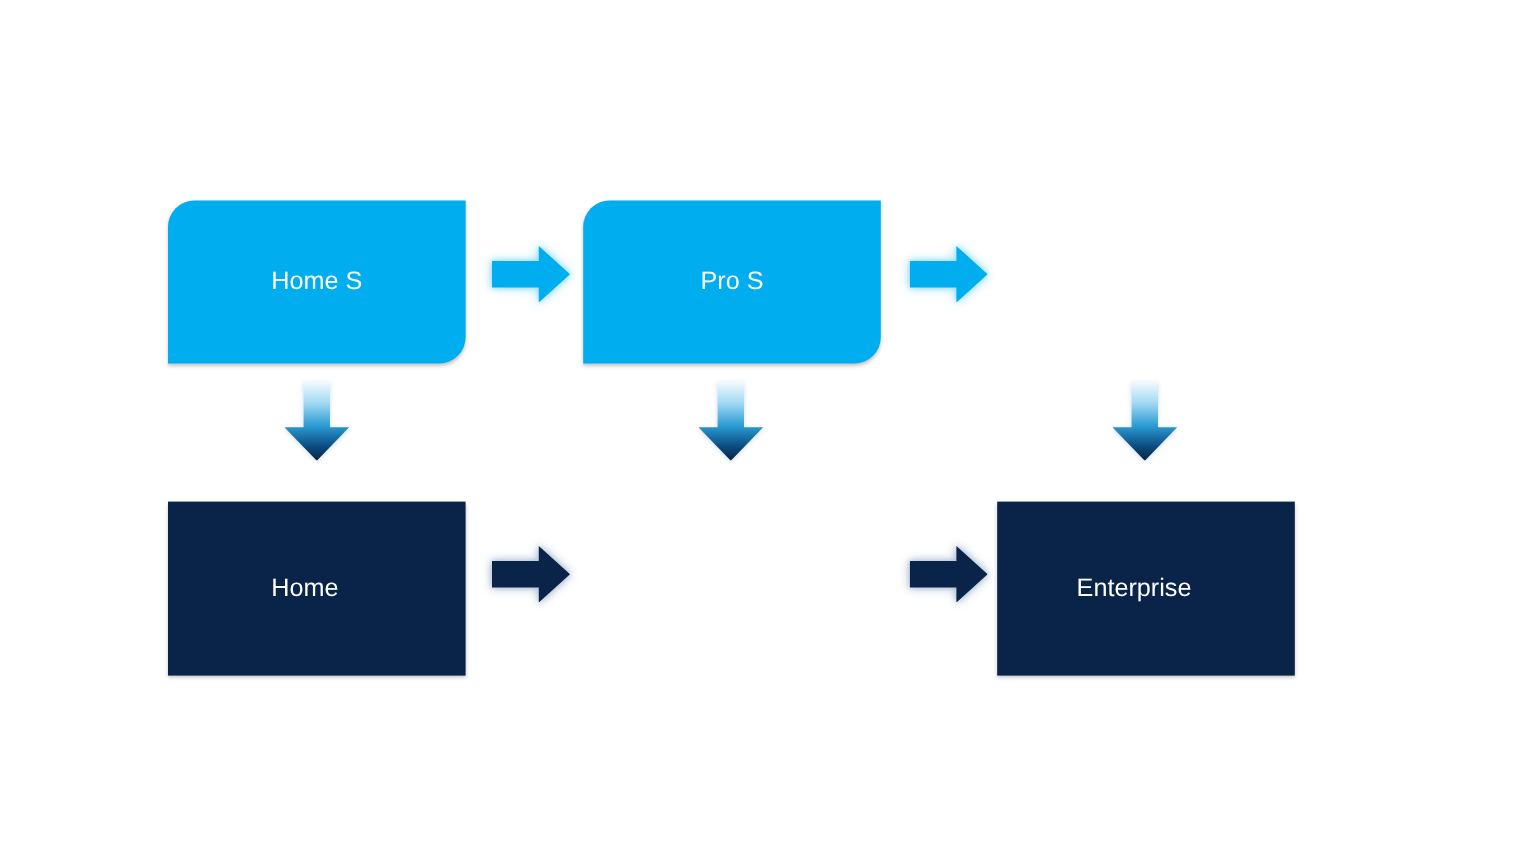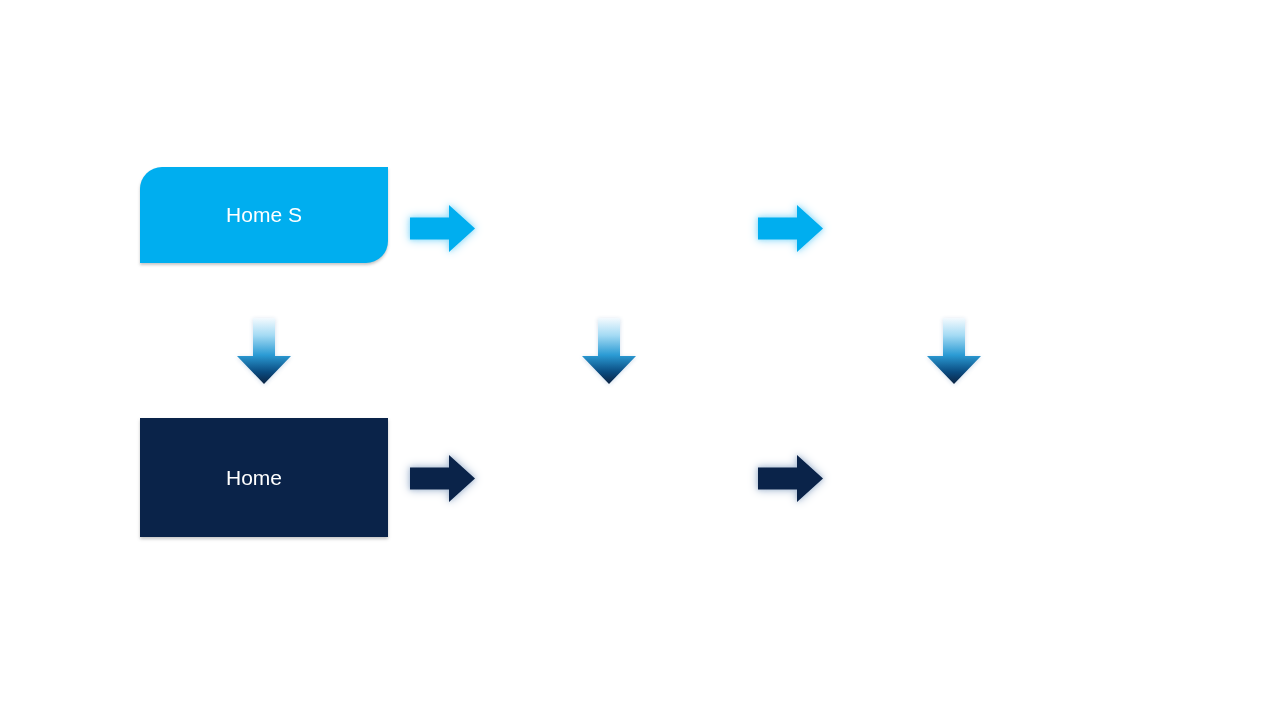--- a/index.html
+++ b/index.html
@@ -14,28 +14,28 @@
 
   .box {
     position: absolute;
     width: 248px;
     display: flex;
     align-items: center;
     justify-content: center;
   }
   .box.top-row {
     top: 167px;
-    height: 96px;
+    height: 136px;
     background: var(--top-box-fill, #00AEEF);
     border-radius: 22px 0 22px 0;
     box-shadow: 0 2px 3px rgba(90,90,90,0.35);
   }
   .box.bottom-row {
     top: 418px;
-    height: 119px;
+    height: 145px;
     background: var(--bottom-box-fill, #0A2349);
     box-shadow: 0 2px 3px rgba(90,90,90,0.35);
   }
   .label {
     color: var(--text, #ffffff);
     font-size: 21px;
     font-weight: 400;
     white-space: nowrap;
   }
   .bottom-row .label { position: relative; left: -10px; }
@@ -66,20 +66,23 @@
   .glow-v { filter: drop-shadow(0 1px 2px rgba(150,180,210,0.45)); }
 </style>
 </head>
 <body>
 
 <div class="canvas">
 
   <div class="box top-row" style="left:140px">
     <span class="label">Home S</span>
   </div>
+  <div class="box top-row" style="left:486px">
+    <span class="label">Pro S</span>
+  </div>
 
   <div class="arrow-wrap glow-light" style="left:410px; top:205px">
     <div class="h-arrow light"></div>
   </div>
   <div class="arrow-wrap glow-light" style="left:758px; top:205px">
     <div class="h-arrow light"></div>
   </div>
 
   <div class="arrow-wrap glow-v" style="left:237px; top:318px">
     <div class="v-arrow"></div>
@@ -87,20 +90,23 @@
   <div class="arrow-wrap glow-v" style="left:582px; top:318px">
     <div class="v-arrow"></div>
   </div>
   <div class="arrow-wrap glow-v" style="left:927px; top:318px">
     <div class="v-arrow"></div>
   </div>
 
   <div class="box bottom-row" style="left:140px">
     <span class="label">Home</span>
   </div>
+  <div class="box bottom-row" style="left:831px">
+    <span class="label">Enterprise</span>
+  </div>
 
   <div class="arrow-wrap glow-dark" style="left:410px; top:455px">
     <div class="h-arrow dark"></div>
   </div>
   <div class="arrow-wrap glow-dark" style="left:758px; top:455px">
     <div class="h-arrow dark"></div>
   </div>
 
 </div>
 

